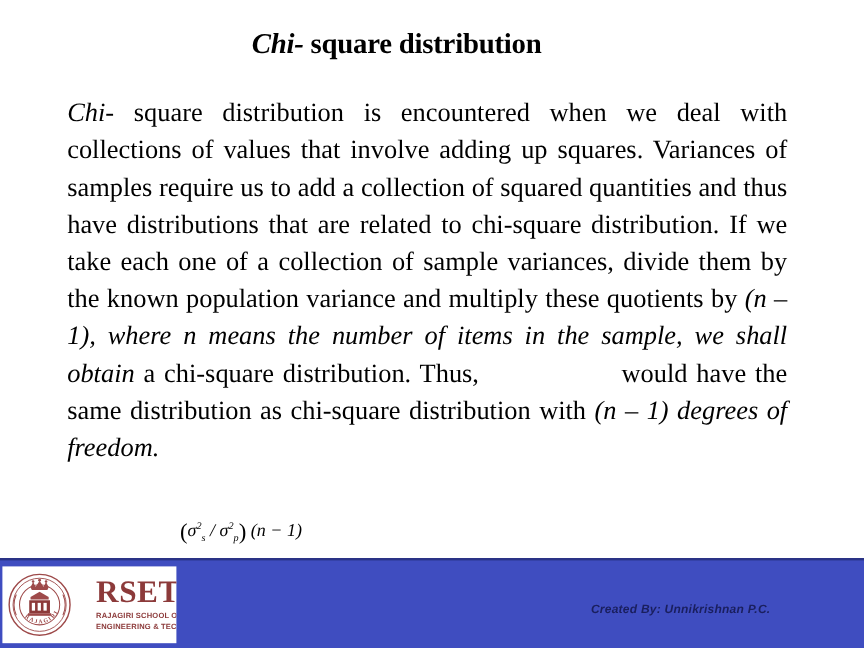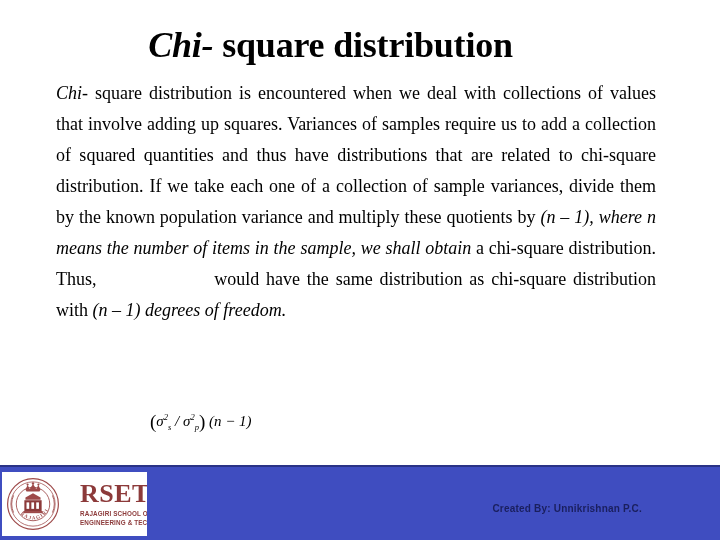--- a/index.html
+++ b/index.html
@@ -18,37 +18,37 @@
   }
 
   
   #slide-title {
     position: absolute;
     left: 0;
     top: 24px;
     width: 661px;
     text-align: center;
     font-family: "Liberation Serif", "DejaVu Serif", serif;
-    font-size: 36px;
+    font-size: 24px;
     font-weight: bold;
     color: #000000;
     letter-spacing: -0.2px;
     white-space: nowrap;
   }
   #slide-title .ital {
     font-style: italic;
   }
 
   
   #body-block {
     position: absolute;
     left: 56px;
     top: 78px;
     width: 600px;
-    font-size: 18px;
+    font-size: 22px;
     line-height: 31px;
     color: #000000;
     text-align: justify;
     text-justify: inter-word;
     -moz-text-align-last: left;
     text-align-last: left;
   }
   #body-block p {
     margin: 0;
     text-align: justify;
@@ -62,21 +62,21 @@
   }
   .gap-inline {
     display: inline-block;
     width: 104px;
   }
 
   
   #formula-overlay {
     position: absolute;
     left: 150px;
-    top: 404px;
+    top: 426px;
     width: 124px;
     height: 38px;
     pointer-events: none;
   }
   #formula-overlay .formula-text {
     position: absolute;
     left: 0;
     top: 8px;
     font-family: "Liberation Serif", "DejaVu Serif", serif;
     font-style: italic;
@@ -109,20 +109,21 @@
   #credit-line {
     position: absolute;
     right: 78px;
     top: 503px;
     font-family: "Liberation Sans", "DejaVu Sans", sans-serif;
     font-size: 10px;
     font-weight: bold;
     color: #1A1F5E;
     letter-spacing: 0.2px;
     white-space: nowrap;
+    font-style: italic;
   }
 
   
   #logo-box {
     position: absolute;
     left: 2px;
     top: 472px;
     width: 145px;
     height: 64px;
     background: #ffffff;

